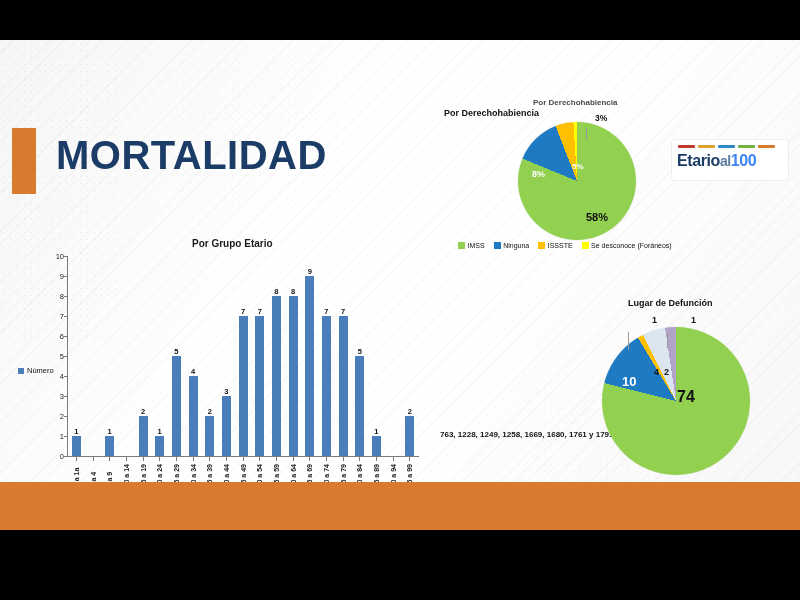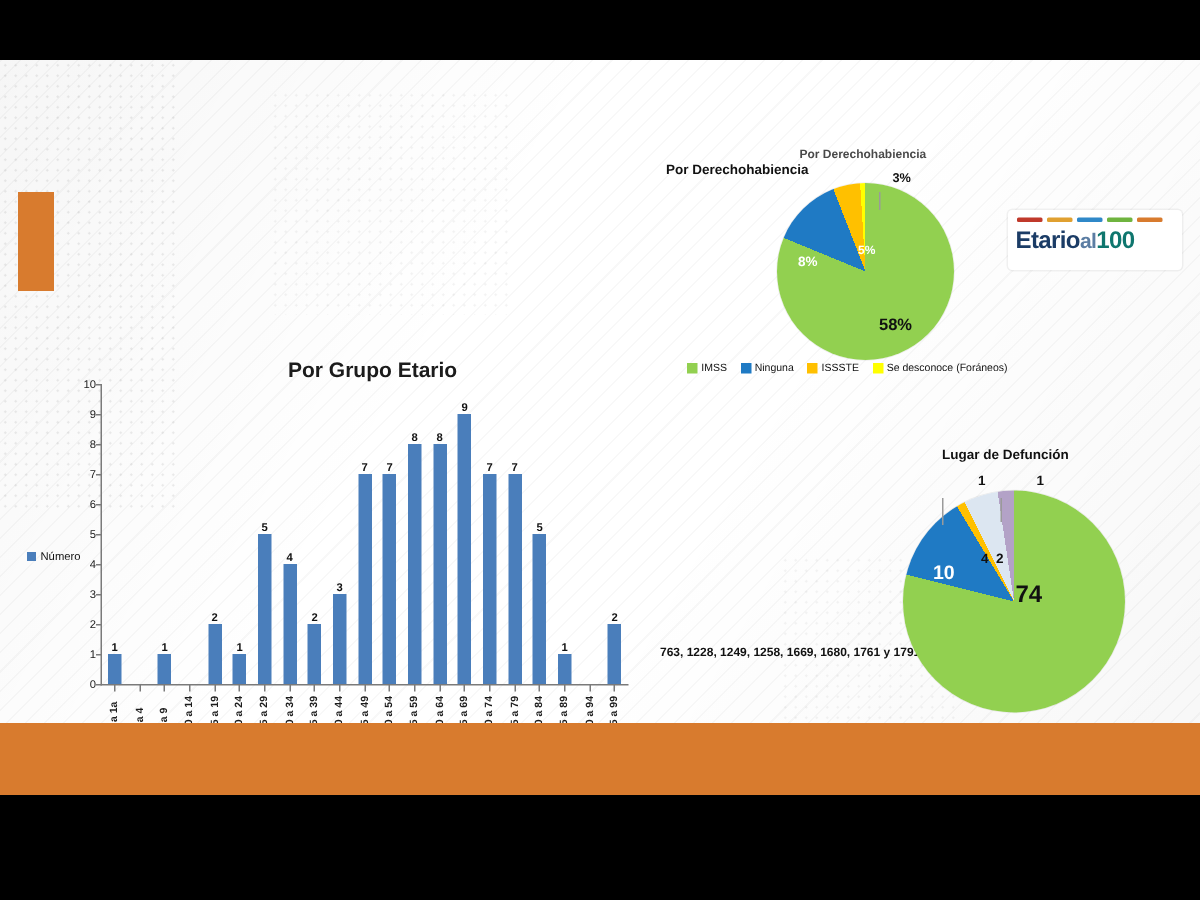--- a/index.html
+++ b/index.html
@@ -27,25 +27,25 @@
   .title-bar{position:absolute;left:12px;top:88px;width:24px;height:66px;background:#d87b2e;}
   .title{position:absolute;left:56px;top:95px;font-size:40px;font-weight:800;color:#1b3c66;letter-spacing:.5px;line-height:1;}
 
   
   .logo{position:absolute;left:672px;top:100px;width:116px;height:40px;background:#fff;border-radius:3px;
         box-shadow:0 0 0 1px rgba(0,0,0,.05);}
   .logo-dashes{position:absolute;left:6px;top:5px;display:flex;gap:3px;}
   .logo-dashes i{display:block;width:17px;height:3px;border-radius:1px;}
   .logo-word{position:absolute;left:5px;top:12px;font-size:16px;font-weight:800;color:#1b3c66;letter-spacing:-.4px;white-space:nowrap;}
   .logo-word .lw-al{font-weight:600;color:#5b7da3;font-size:14px;}
-  .logo-word .lw-100{color:#0f766e;}
+  .logo-word .lw-100{color:#3b82f6;}
 
   
   .barchart{position:absolute;left:10px;top:198px;width:440px;height:270px;}
-  .bc-title{position:absolute;left:182px;top:0px;font-size:14px;font-weight:700;color:#1b1b1b;}
+  .bc-title{position:absolute;left:182px;top:0px;font-size:10px;font-weight:700;color:#1b1b1b;}
   .bc-plot{position:absolute;left:58px;top:18px;width:350px;height:200px;}
   .bc-axis-y{position:absolute;left:57px;top:18px;width:1px;height:200px;background:#7a7a7a;}
   .bc-axis-x{position:absolute;left:57px;top:218px;width:352px;height:1px;background:#7a7a7a;}
   .ytick{position:absolute;right:calc(100% + 4px);transform:translateY(-50%);font-size:7.5px;color:#222;}
   .ytickline{position:absolute;left:-4px;width:4px;height:1px;background:#7a7a7a;}
   .bars{position:absolute;left:0;bottom:0;width:100%;height:200px;display:flex;align-items:flex-end;}
   .bcol{flex:1 1 0;display:flex;flex-direction:column;justify-content:flex-end;align-items:center;height:100%;position:relative;}
   .bval{font-size:7.5px;font-weight:700;color:#111;margin-bottom:1px;line-height:1;}
   .brect{width:9px;background:#4a7ebb;}
   .xticks{position:absolute;left:58px;top:218px;width:350px;height:6px;display:flex;}
@@ -74,20 +74,21 @@
 
 <div id="stage">
   <div class="slide">
 
     <div class="texture"></div>
     <div class="dotfield" style="left:0;top:0;width:120px;height:300px;"></div>
     <div class="dotfield" style="left:180px;top:20px;width:160px;height:150px;opacity:.32;"></div>
     <div class="dotfield" style="left:520px;top:330px;width:120px;height:120px;opacity:.3;"></div>
 
     <div class="title-bar"></div>
+    <div class="title">MORTALIDAD</div>
 
     <div class="logo">
       <div class="logo-dashes">
         <i style="background:#c0392b"></i>
           <i style="background:#e0a030"></i>
           <i style="background:#2f88c8"></i>
           <i style="background:#6fb43f"></i>
           <i style="background:#d87b2e"></i>
       </div>
       <div class="logo-word">

